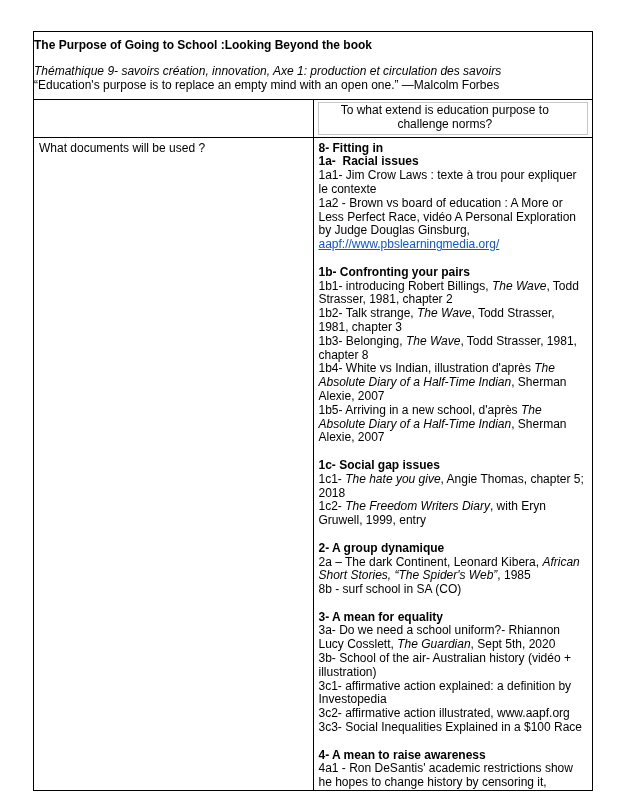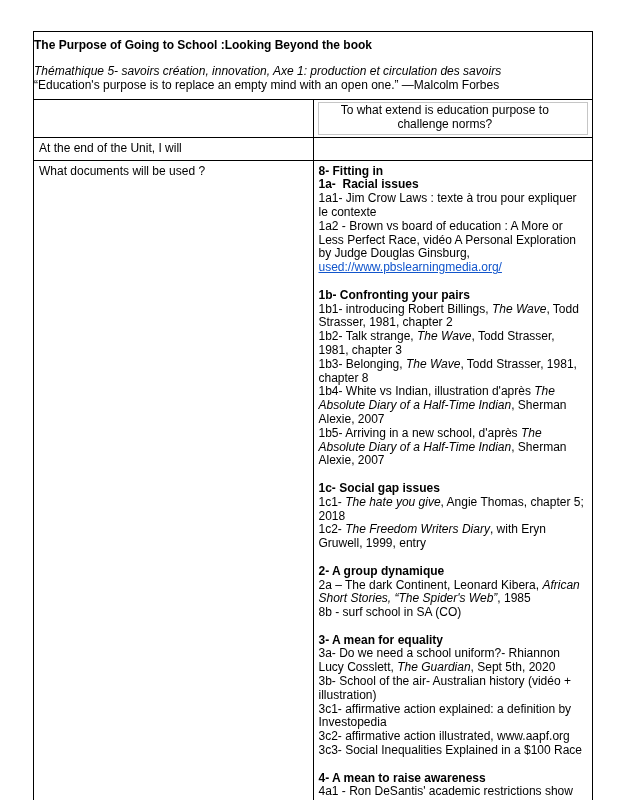--- a/index.html
+++ b/index.html
@@ -74,44 +74,40 @@
   }
 </style>
 </head>
 <body>
 
 <table class="doc-table">
   <tbody>
       <tr>
     <td class="header-cell" colspan="2">
       <div class="title">The Purpose of Going to School :Looking Beyond the book</div>
-      <div class="theme">Thémathique 5- savoirs création, innovation, Axe 1: production et circulation des savoirs</div>
+      <div class="theme">Thémathique 9- savoirs création, innovation, Axe 1: production et circulation des savoirs</div>
       <div class="quote">“Education's purpose is to replace an empty mind with an open one.” —Malcolm Forbes</div>
     </td>
   </tr>
   <tr>
     <td class="col-left question-row-cell"></td>
     <td class="col-right question-row-cell">
       <div class="question-box">
         <span>To what extend is education purpose to challenge norms?</span>
       </div>
     </td>
   </tr>
   <tr>
-    <td class="col-left label-cell">At the end of the Unit, I will</td>
-    <td class="col-right"></td>
-  </tr>
-  <tr>
     <td class="col-left docs-label-cell">What documents will be used ?</td>
     <td class="col-right docs-cell" id="documents-cell">
           <div class="section">
             <div class="para"><span class="r-b">8- Fitting in</span></div>
             <div class="para"><span class="r-b">1a-  Racial issues</span></div>
             <div class="para"><span>1a1- Jim Crow Laws : texte à trou pour expliquer le contexte</span></div>
-            <div class="para"><span>1a2 - Brown vs board of education : A More or Less Perfect Race, vidéo A Personal Exploration by Judge Douglas Ginsburg, </span><span class="r-a">used://www.pbslearningmedia.org/</span></div>
+            <div class="para"><span>1a2 - Brown vs board of education : A More or Less Perfect Race, vidéo A Personal Exploration by Judge Douglas Ginsburg, </span><span class="r-a">aapf://www.pbslearningmedia.org/</span></div>
           </div>
           <div class="section">
             <div class="para"><span class="r-b">1b- Confronting your pairs</span></div>
             <div class="para"><span>1b1- introducing Robert Billings, </span><span class="r-i">The Wave</span><span>, Todd Strasser, 1981, chapter 2</span></div>
             <div class="para"><span>1b2- Talk strange, </span><span class="r-i">The Wave</span><span>, Todd Strasser, 1981, chapter 3</span></div>
             <div class="para"><span>1b3- Belonging, </span><span class="r-i">The Wave</span><span>, Todd Strasser, 1981, chapter 8</span></div>
             <div class="para"><span>1b4- White vs Indian, illustration d'après </span><span class="r-i">The Absolute Diary of a Half-Time Indian</span><span>, Sherman Alexie, 2007</span></div>
             <div class="para"><span>1b5- Arriving in a new school, d'après </span><span class="r-i">The Absolute Diary of a Half-Time Indian</span><span>, Sherman Alexie, 2007</span></div>
           </div>
           <div class="section">

